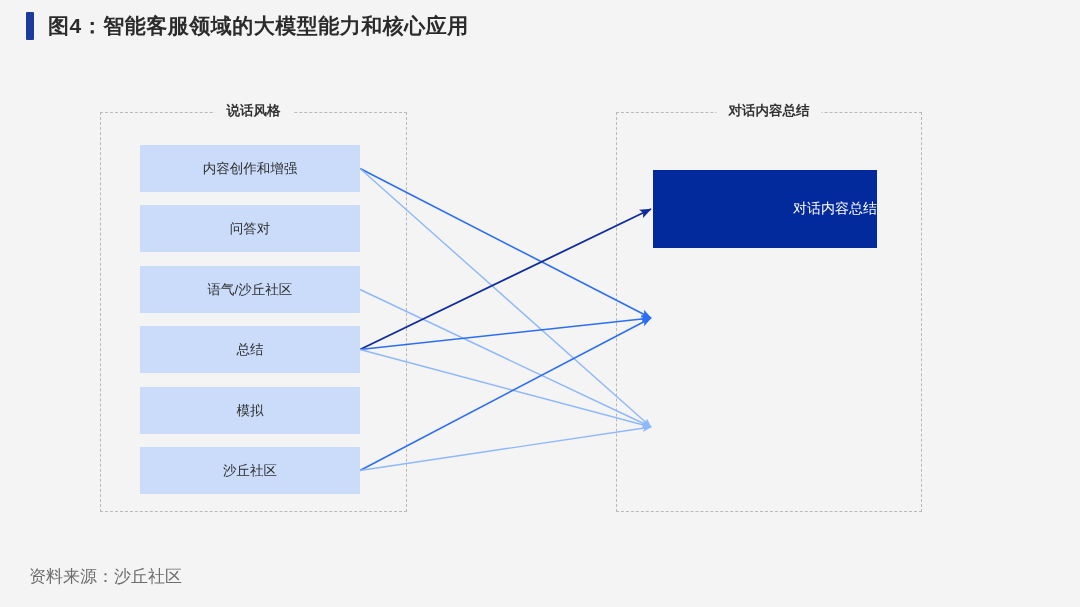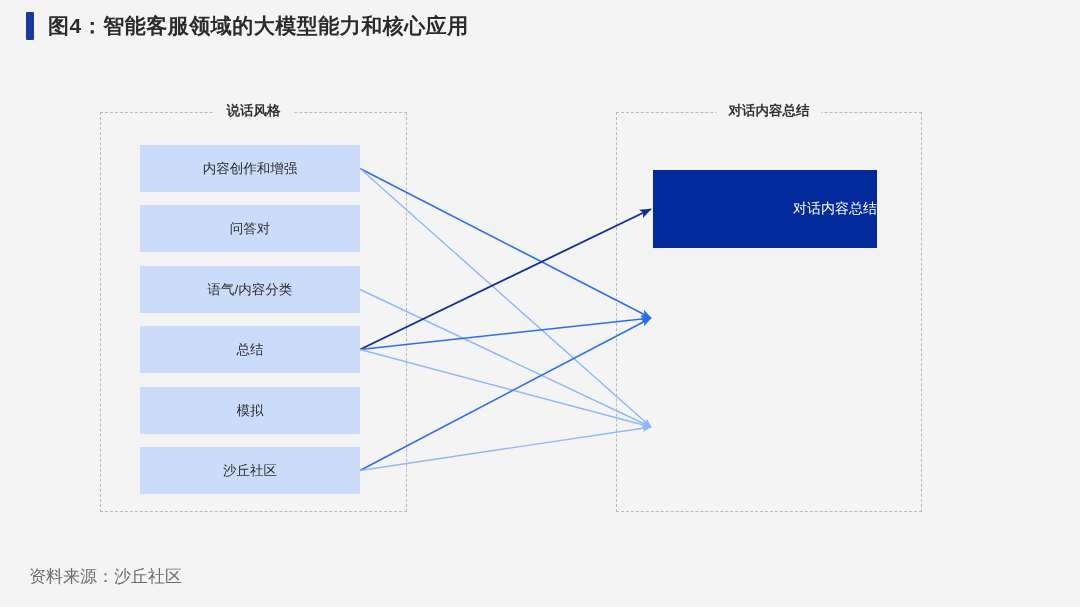--- a/index.html
+++ b/index.html
@@ -153,21 +153,21 @@
       </g>
   </svg>
 
   <div class="cap-box" style="top:145px">
     <span>内容创作和增强</span>
   </div>
   <div class="cap-box" style="top:205px">
     <span>问答对</span>
   </div>
   <div class="cap-box" style="top:266px">
-    <span>语气/内容分类</span>
+    <span>语气/沙丘社区</span>
   </div>
   <div class="cap-box" style="top:326px">
     <span>总结</span>
   </div>
   <div class="cap-box" style="top:387px">
     <span>模拟</span>
   </div>
   <div class="cap-box" style="top:447px">
     <span>沙丘社区</span>
   </div>

